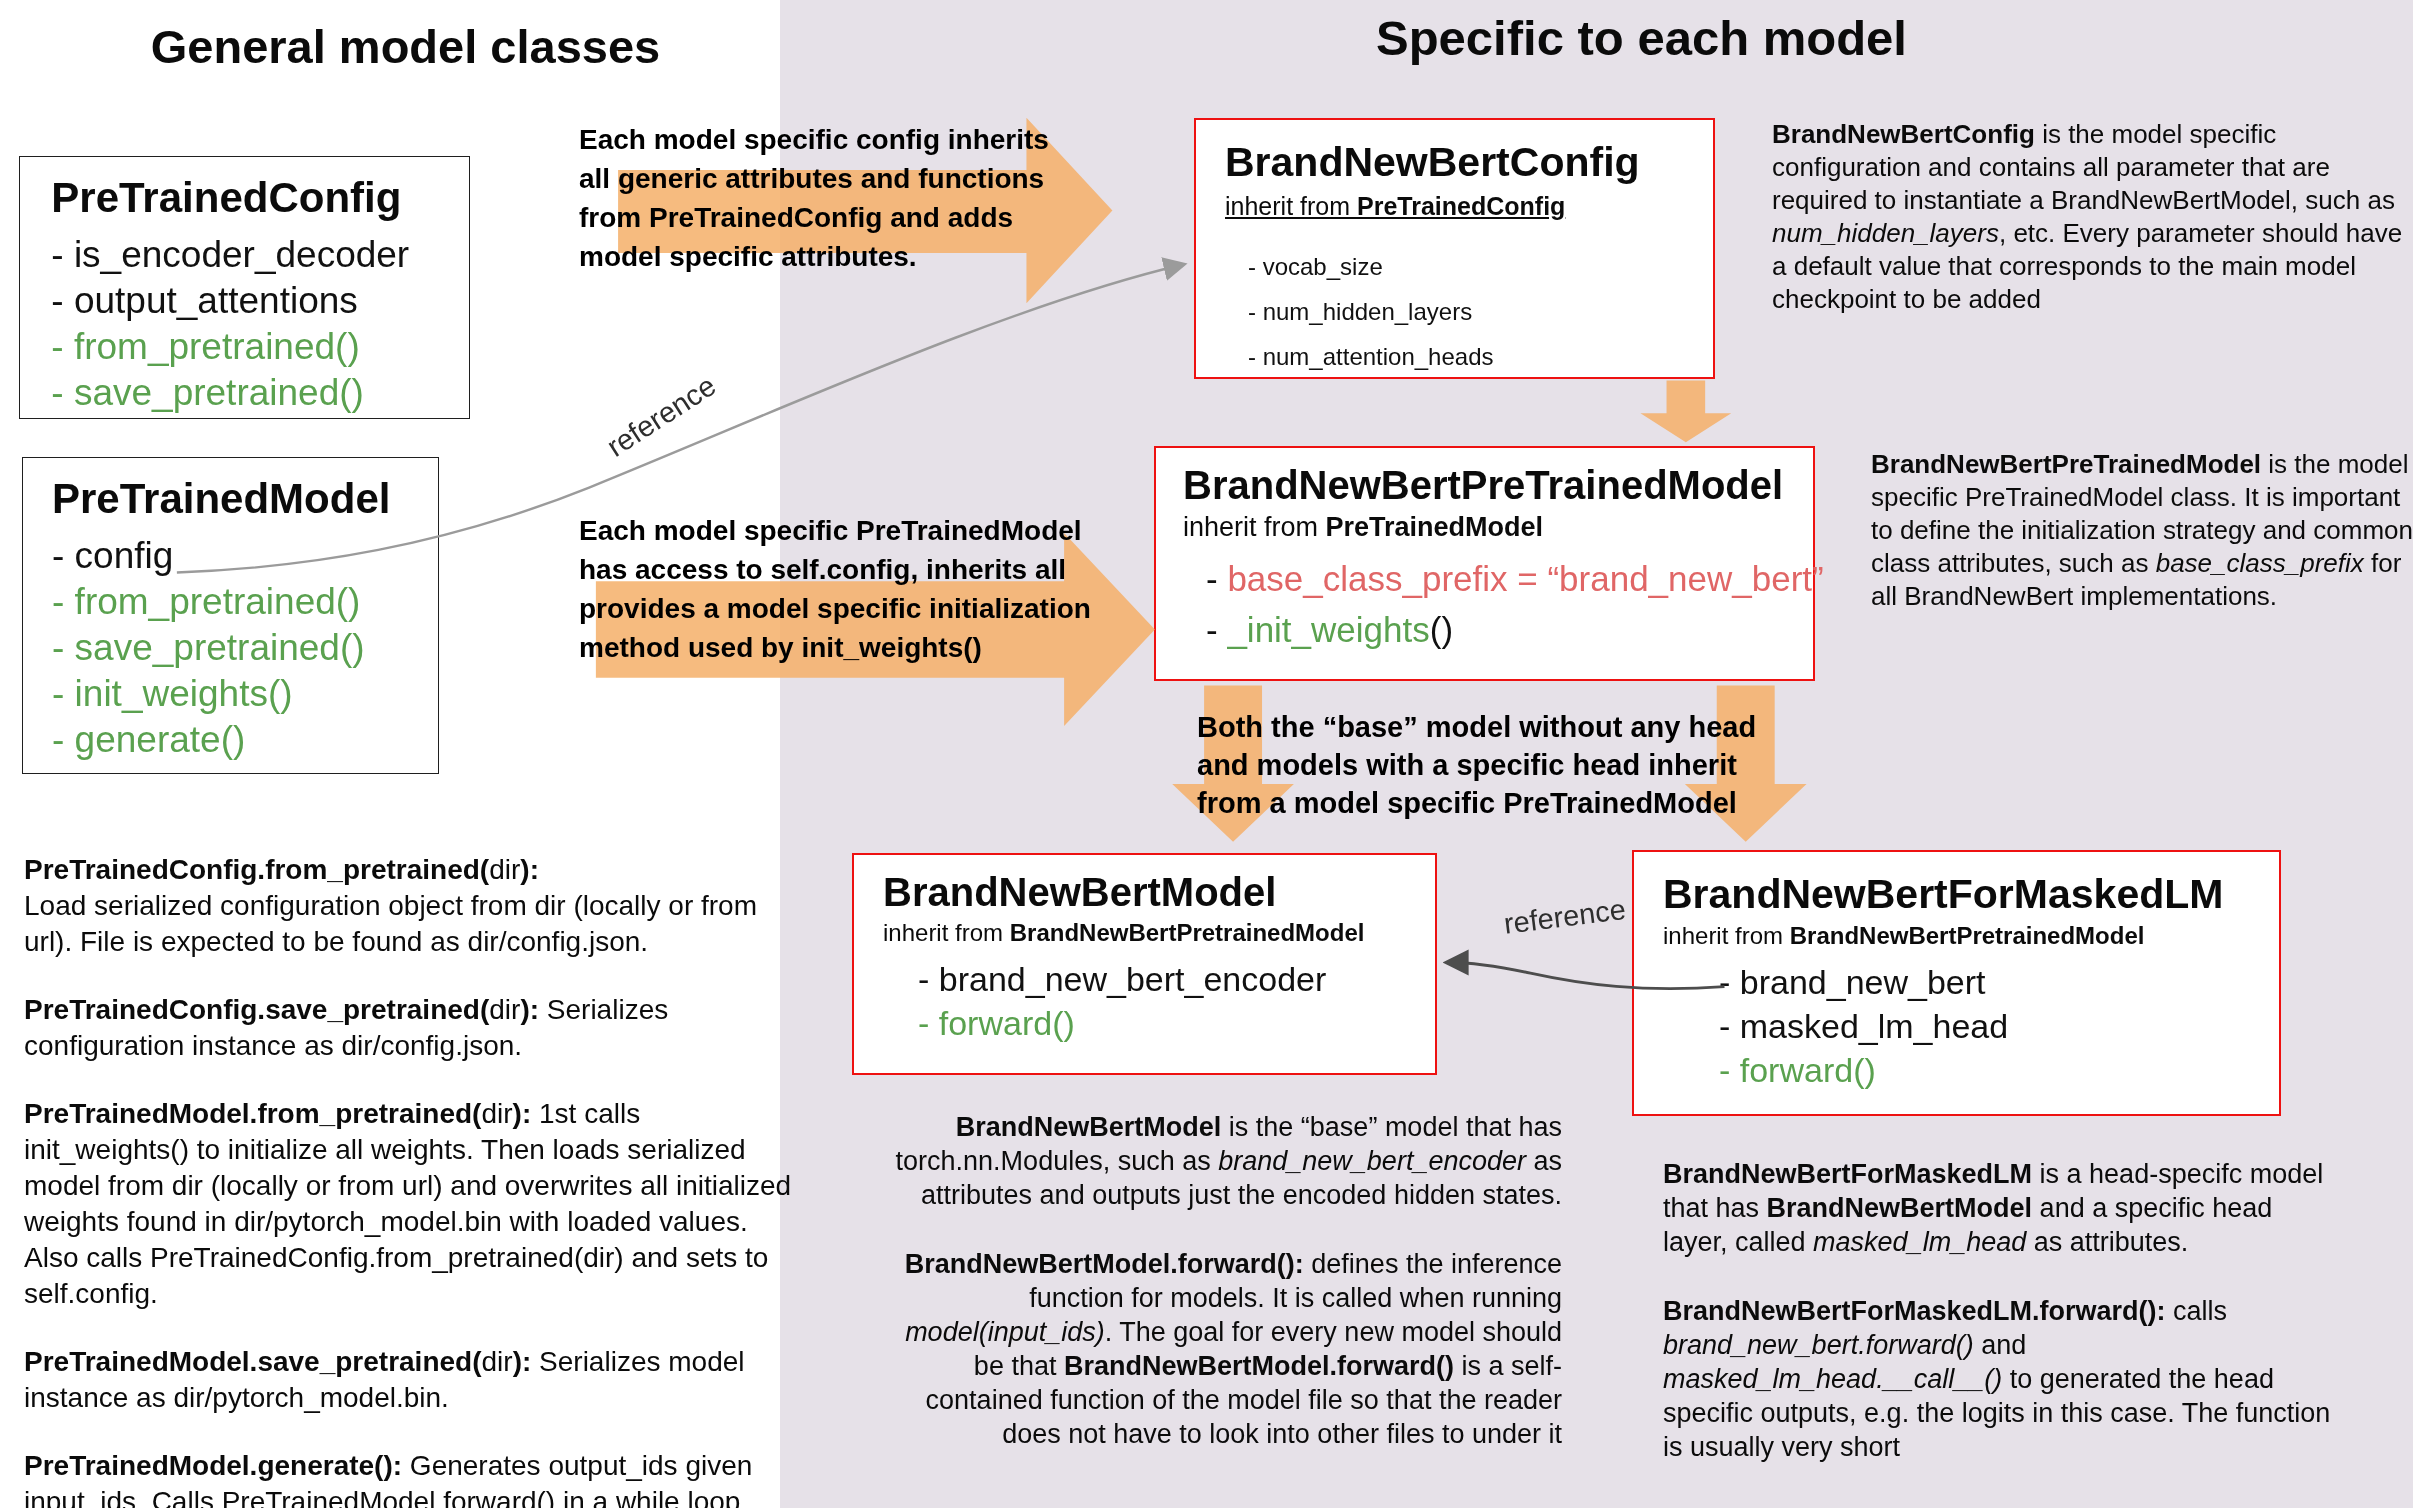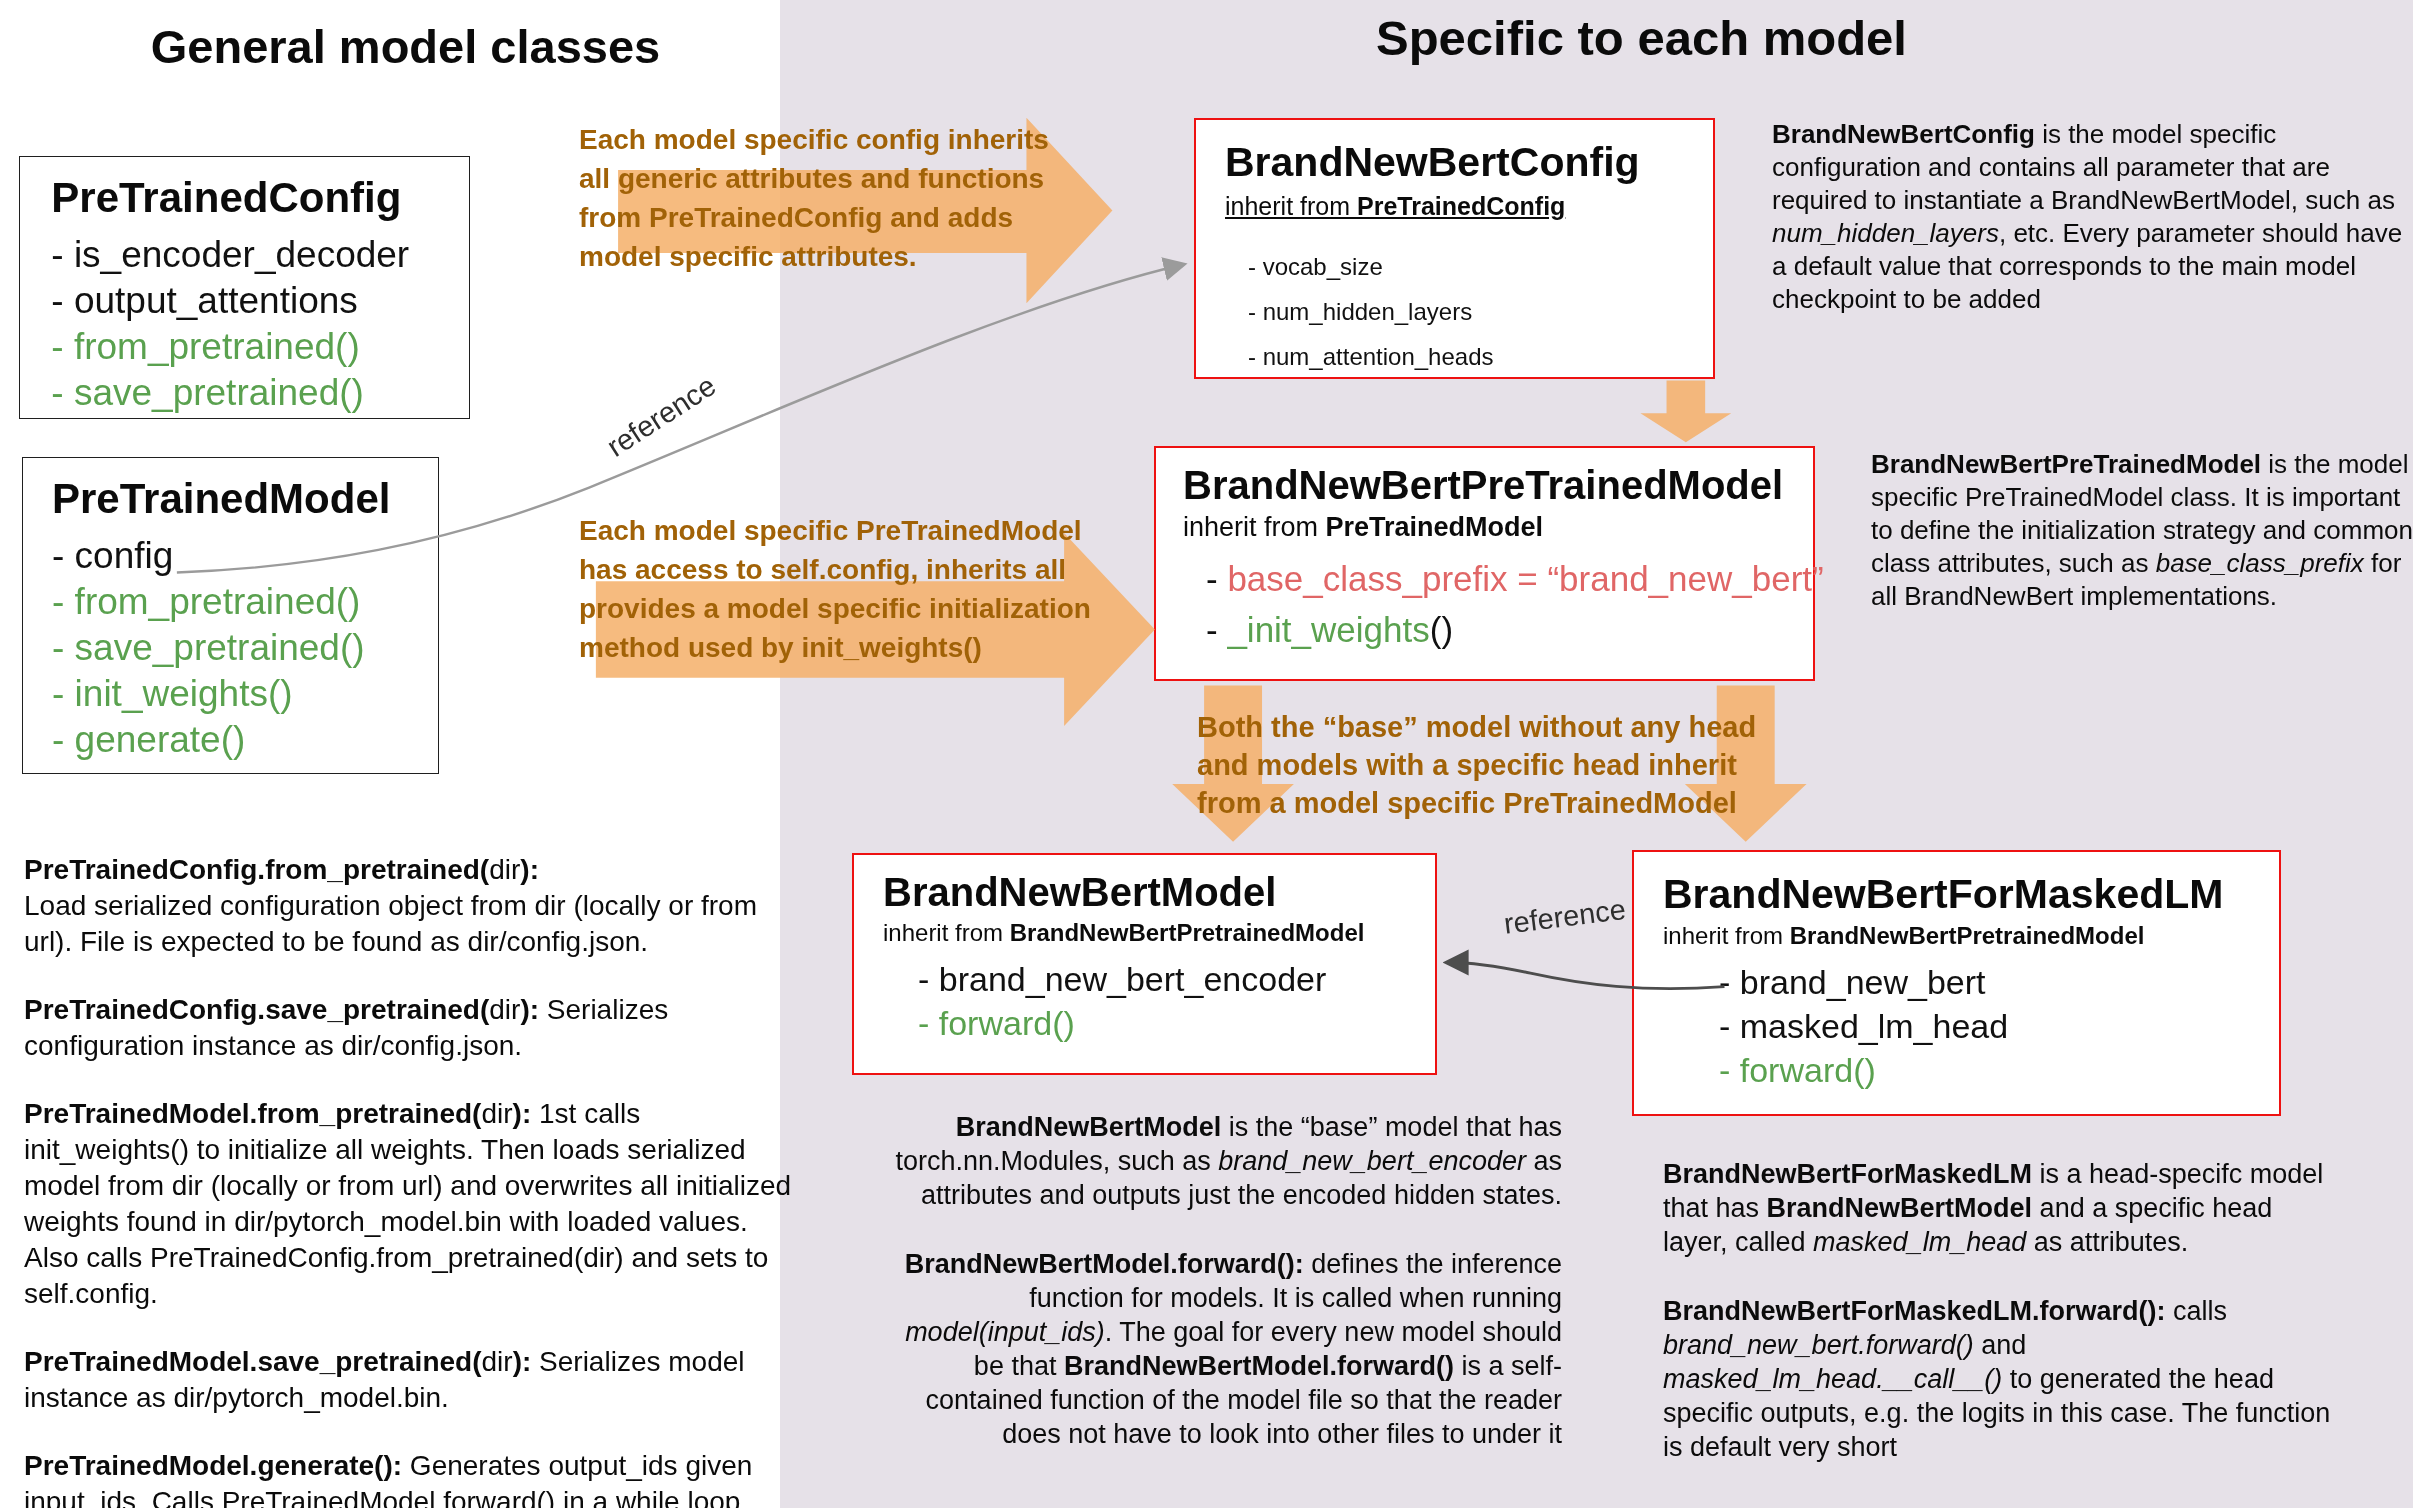--- a/index.html
+++ b/index.html
@@ -45,21 +45,21 @@
   #box-bnbm .cbox-title{font-size:40px;margin-bottom:3.9px;}
   #box-bnbm .inherit{font-size:24px;margin-bottom:9.7px;}
   #box-bnbm .items{font-size:34px;line-height:44px;padding-left:35px;}
 
   #box-bnbml{left:1632px;top:850px;width:649px;height:266px;padding:19.3px 7.7px 0 29px;}
   #box-bnbml .cbox-title{font-size:41px;margin-bottom:3.9px;}
   #box-bnbml .inherit{font-size:24px;margin-bottom:9.7px;}
   #box-bnbml .items{font-size:34px;line-height:44px;padding-left:56px;}
 
   
-  .gnote{position:absolute;color:#a16207;font-weight:bold;z-index:6;}
+  .gnote{position:absolute;color:#000000;font-weight:bold;z-index:6;}
   .gnote .row{white-space:nowrap;}
   #note1{left:579px;top:120px;font-size:28px;line-height:39px;}
   #note2{left:579px;top:511px;font-size:28px;line-height:39px;}
   #note3{left:1197px;top:708px;font-size:29px;line-height:38px;}
 
   
   .ref{position:absolute;font-size:29px;color:#2e2e2e;z-index:6;transform-origin:0 0;}
   #ref1{left:601px;top:436px;transform:rotate(-33deg);}
   #ref2{left:1502px;top:908px;transform:rotate(-7deg);}
 
@@ -213,17 +213,17 @@
     <div class="para"><span class="b">PreTrainedModel.generate():</span><span> Generates output_ids given input_ids. Calls PreTrainedModel.forward() in a while loop</span></div>
   </div>
 
   <div class="docblock" id="mid-docs">
     <div class="para"><span class="b">BrandNewBertModel</span><span> is the “base” model that has torch.nn.Modules, such as </span><span class="i">brand_new_bert_encoder</span><span> as attributes and outputs just the encoded hidden states.</span></div>
     <div class="para"><span class="b">BrandNewBertModel.forward():</span><span> defines the inference function for models. It is called when running </span><span class="i">model(input_ids)</span><span>. The goal for every new model should be that </span><span class="b">BrandNewBertModel.forward()</span><span> is a self-contained function of the model file so that the reader does not have to look into other files to under it</span></div>
   </div>
 
   <div class="docblock" id="right-docs">
     <div class="para"><span class="b">BrandNewBertForMaskedLM</span><span> is a head-specifc model that has </span><span class="b">BrandNewBertModel</span><span> and a specific head layer, called </span><span class="i">masked_lm_head</span><span> as attributes.</span></div>
-    <div class="para"><span class="b">BrandNewBertForMaskedLM.forward():</span><span> calls </span><span class="i">brand_new_bert.forward()</span><span> and </span><span class="i">masked_lm_head.__call__()</span><span> to generated the head specific outputs, e.g. the logits in this case. The function is default very short</span></div>
+    <div class="para"><span class="b">BrandNewBertForMaskedLM.forward():</span><span> calls </span><span class="i">brand_new_bert.forward()</span><span> and </span><span class="i">masked_lm_head.__call__()</span><span> to generated the head specific outputs, e.g. the logits in this case. The function is usually very short</span></div>
   </div>
 
 </div>
 
 
 </body></html>

